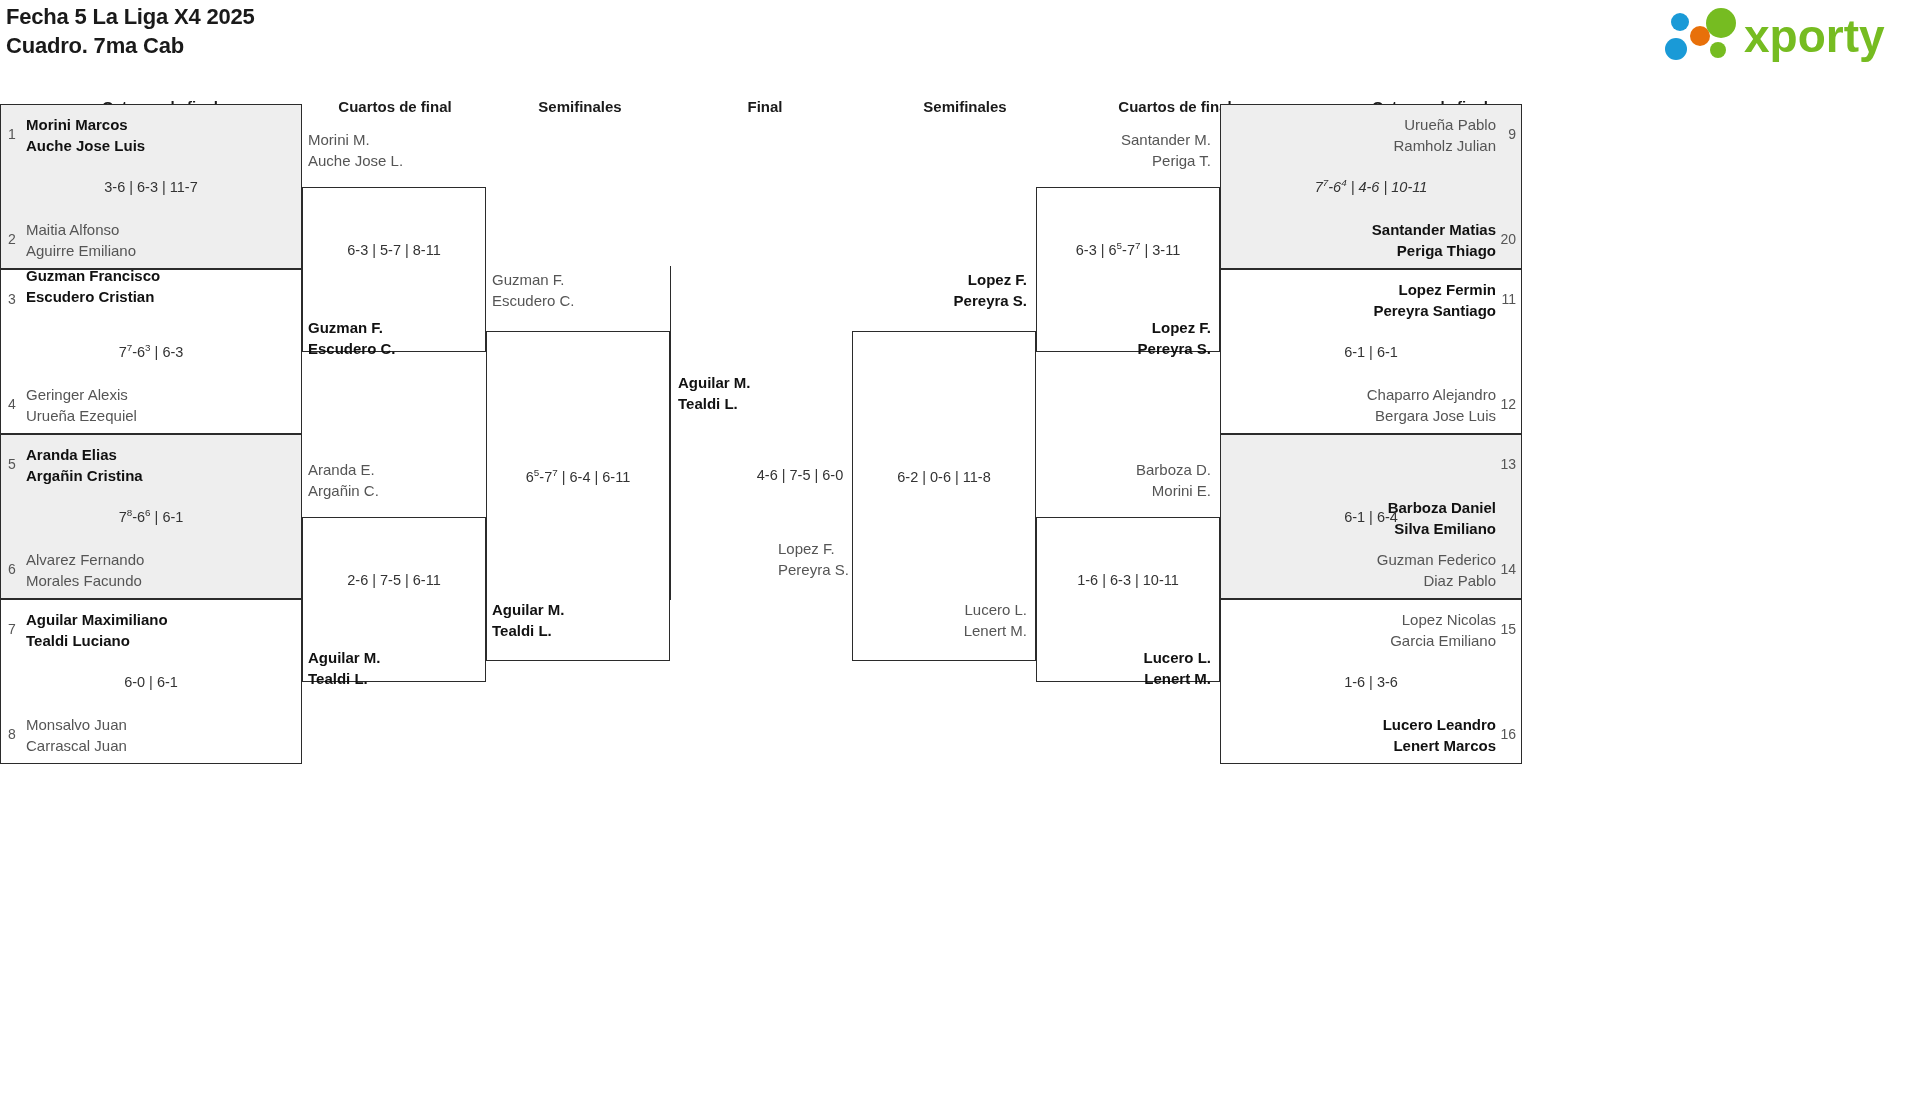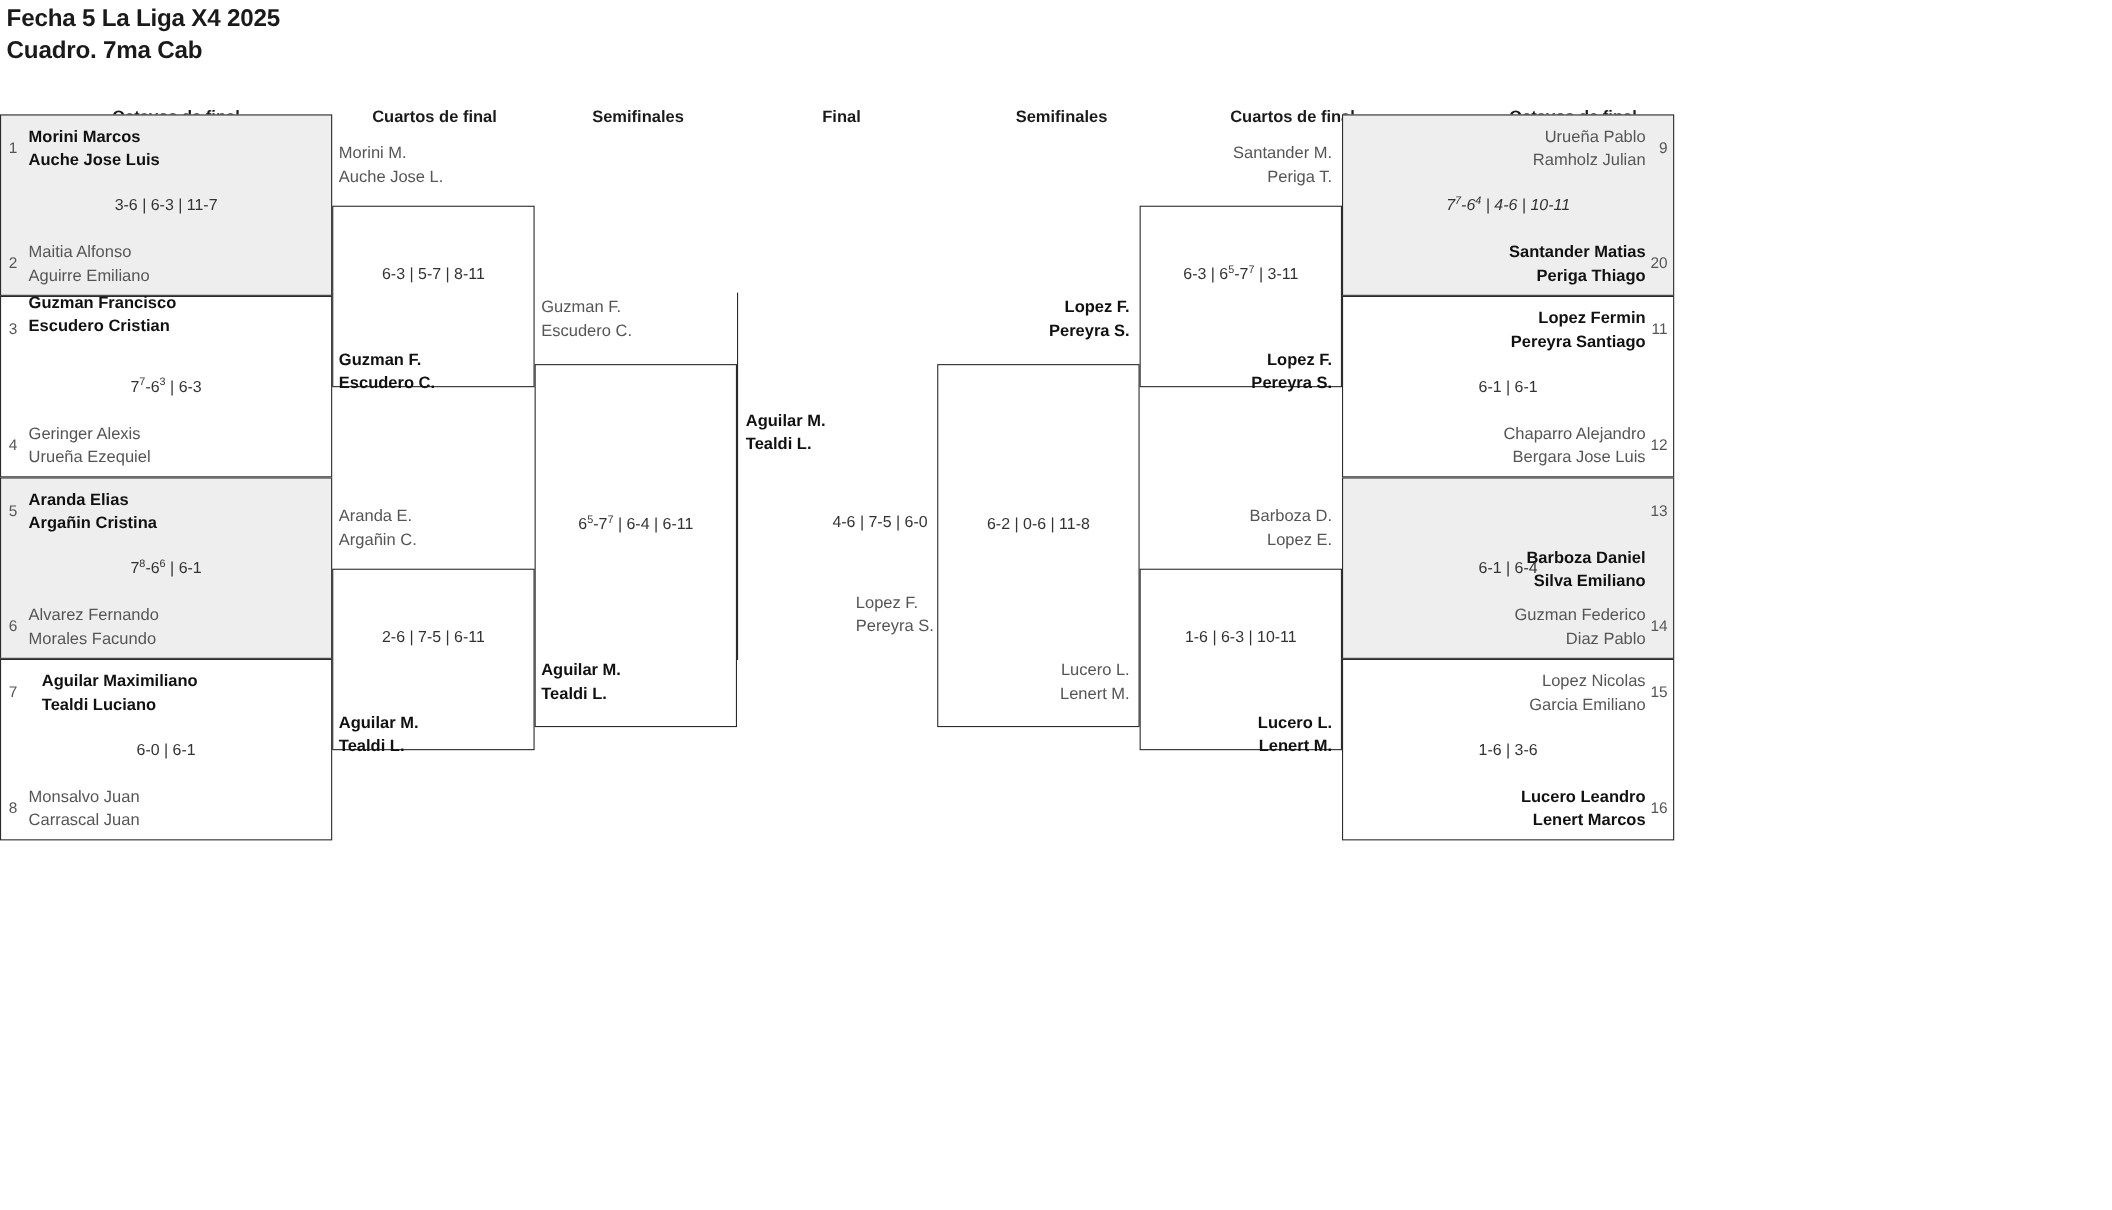--- a/index.html
+++ b/index.html
@@ -51,20 +51,30 @@
 </head>
 <body>
 
 <div id="root">
 
   <div class="title">
     <div>Fecha 5 La Liga X4 2025</div>
     <div>Cuadro. 7ma Cab</div>
   </div>
 
+  <div class="logo">
+    <svg width="250" height="56" viewBox="0 0 250 56">
+      <circle cx="24" cy="16" r="9" fill="#1a9ad7"></circle>
+      <circle cx="20" cy="43" r="11" fill="#1a9ad7"></circle>
+      <circle cx="44" cy="30" r="10" fill="#e8700a"></circle>
+      <circle cx="65" cy="17" r="15" fill="#76bc21"></circle>
+      <circle cx="62" cy="44" r="8" fill="#76bc21"></circle>
+      <text x="88" y="46" font-family="Liberation Sans, sans-serif" font-size="46" font-weight="700" fill="#76bc21">xporty</text>
+    </svg>
+  </div>
 
   <div class="round-head" style="left:30px;width:260px">Octavos de final</div>
   <div class="round-head" style="left:280px;width:230px">Cuartos de final</div>
   <div class="round-head" style="left:470px;width:220px">Semifinales</div>
   <div class="round-head" style="left:665px;width:200px">Final</div>
   <div class="round-head" style="left:855px;width:220px">Semifinales</div>
   <div class="round-head" style="left:1060px;width:230px">Cuartos de final</div>
   <div class="round-head" style="left:1300px;width:260px">Octavos de final</div>
 
   <div id="left-r16">
@@ -100,21 +110,21 @@
         <div>Argañin Cristina</div>
       </div>
       <div class="names lose" style="left: 26px; top: 549px; width: 262px;">
         <div>Alvarez Fernando</div>
         <div>Morales Facundo</div>
       </div>
       <div class="score ctr" style="left: 10px; top: 508px; width: 282px; text-align: center;">7<sup>8</sup>-6<sup>6</sup> | 6-1</div>
       <div class="r1box plain" style="left: 0px; top: 599px; width: 302px; height: 165px;"></div>
       <div class="seedno" style="left: 8px; top: 621px; width: 18px; text-align: left;">7</div>
       <div class="seedno" style="left: 8px; top: 726px; width: 18px; text-align: left;">8</div>
-      <div class="names win" style="left: 26px; top: 609px; width: 262px; margin-left: 12px;">
+      <div class="names win" style="left: 26px; top: 609px; width: 262px;">
         <div>Aguilar Maximiliano</div>
         <div>Tealdi Luciano</div>
       </div>
       <div class="names lose" style="left: 26px; top: 714px; width: 262px;">
         <div>Monsalvo Juan</div>
         <div>Carrascal Juan</div>
       </div>
       <div class="score ctr" style="left: 10px; top: 673px; width: 282px; text-align: center;">6-0 | 6-1</div>
     </div>
 
@@ -187,21 +197,21 @@
         <div>Periga T.</div>
       </div>
       <div class="names win rt" style="left: 1036px; top: 316.5px; width: 175px;">
         <div>Lopez F.</div>
         <div>Pereyra S.</div>
       </div>
       <div class="score ctr" style="left: 1040px; top: 241px; width: 176px; text-align: center;">6-3 | 6<sup>5</sup>-7<sup>7</sup> | 3-11</div>
       <div class="cbox" style="left: 1036px; top: 516.5px; width: 184px; height: 165px;"></div>
       <div class="names lose rt" style="left: 1036px; top: 458.5px; width: 175px;">
         <div>Barboza D.</div>
-        <div>Lopez E.</div>
+        <div>Morini E.</div>
       </div>
       <div class="names win rt" style="left: 1036px; top: 646.5px; width: 175px;">
         <div>Lucero L.</div>
         <div>Lenert M.</div>
       </div>
       <div class="score ctr" style="left: 1040px; top: 571px; width: 176px; text-align: center;">1-6 | 6-3 | 10-11</div>
     </div>
 
   <div id="right-r16">
       <div class="r1box shaded" style="left: 1220px; top: 104px; width: 302px; height: 165px;"></div>

